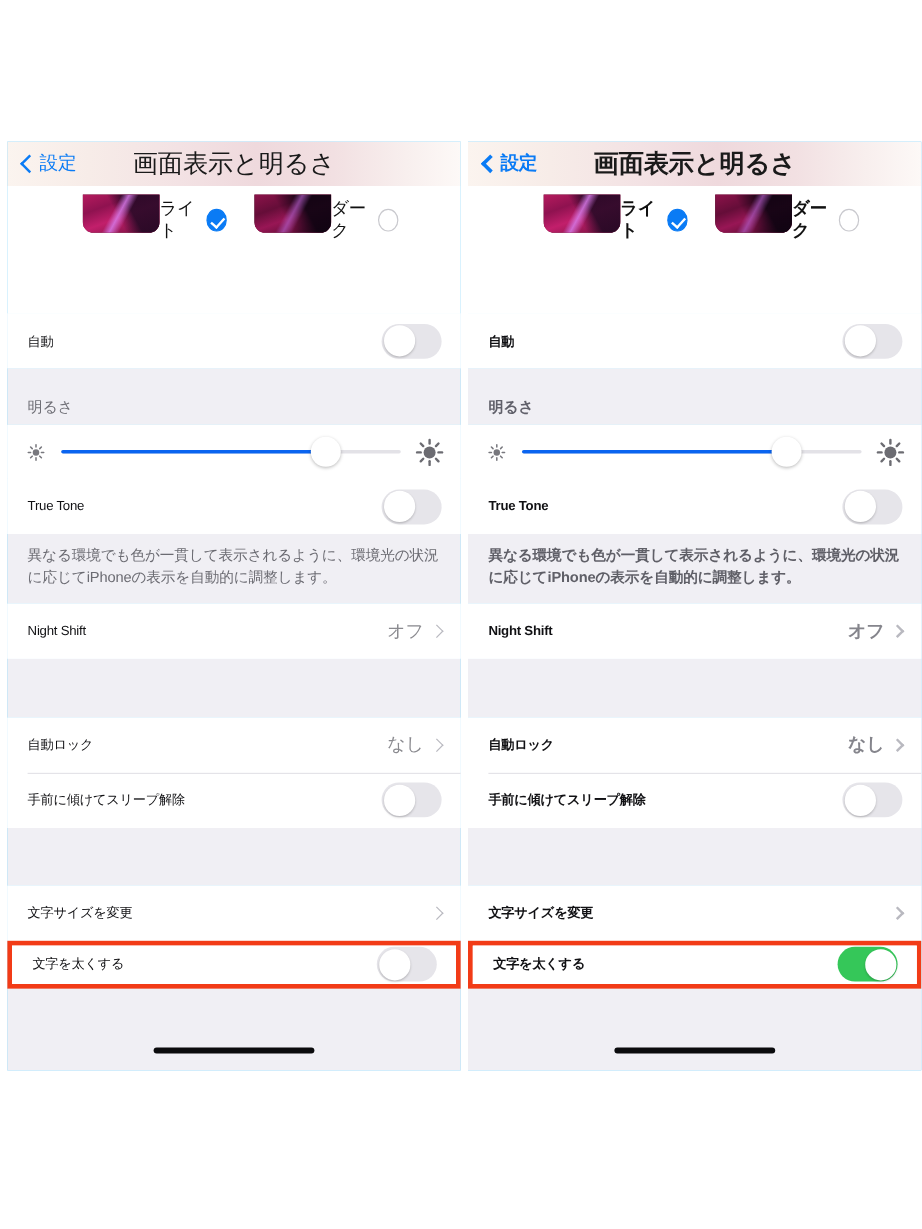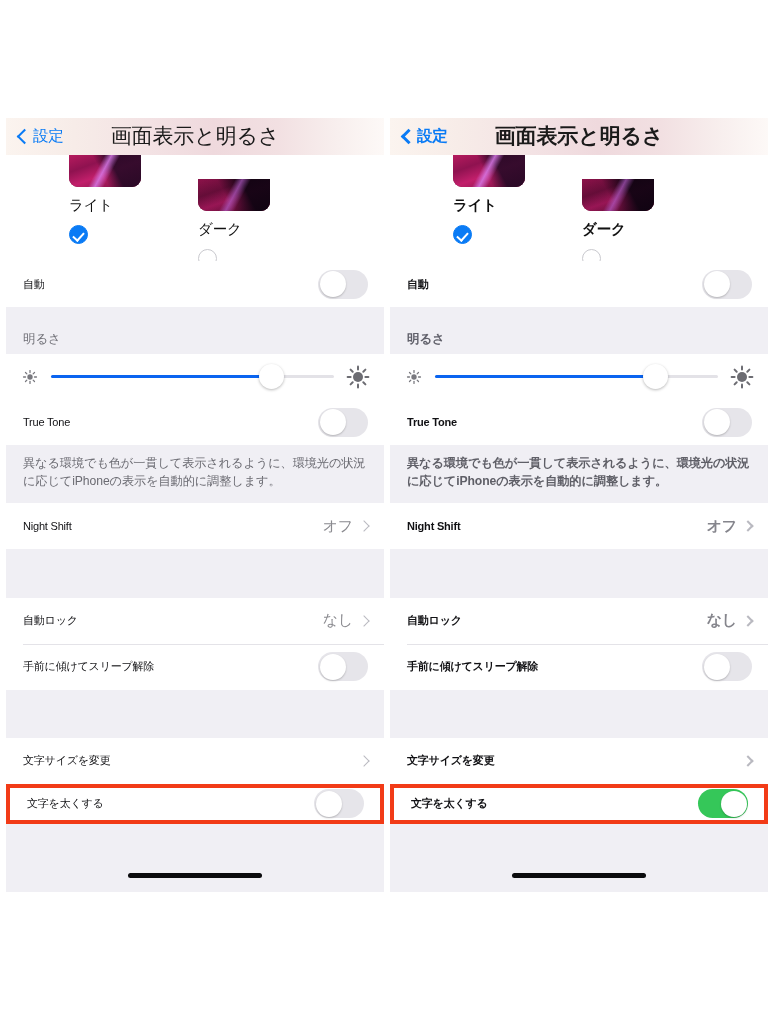--- a/index.html
+++ b/index.html
@@ -68,24 +68,25 @@
   .appearance {
     background: #ffffff;
     height: 110px;
     position: relative;
   }
   .thumb-col {
     position: absolute;
     top: 0;
     width: 120px;
     display: flex;
-    flex-direction: column;
+    flex-direction: row;
+    align-items: center;
   }
   .thumb-col.c1 { left: 63px; }
-  .thumb-col.c2 { left: 192px; margin-top: 24px; }
+  .thumb-col.c2 { left: 206px; }
   .thumb {
     width: 72px; height: 32px;
     border-radius: 0 0 9px 9px;
     overflow: hidden;
     position: relative;
     background: #6d1134;
   }
   .thumb::before {
     content: "";
     position: absolute; inset: 0;

